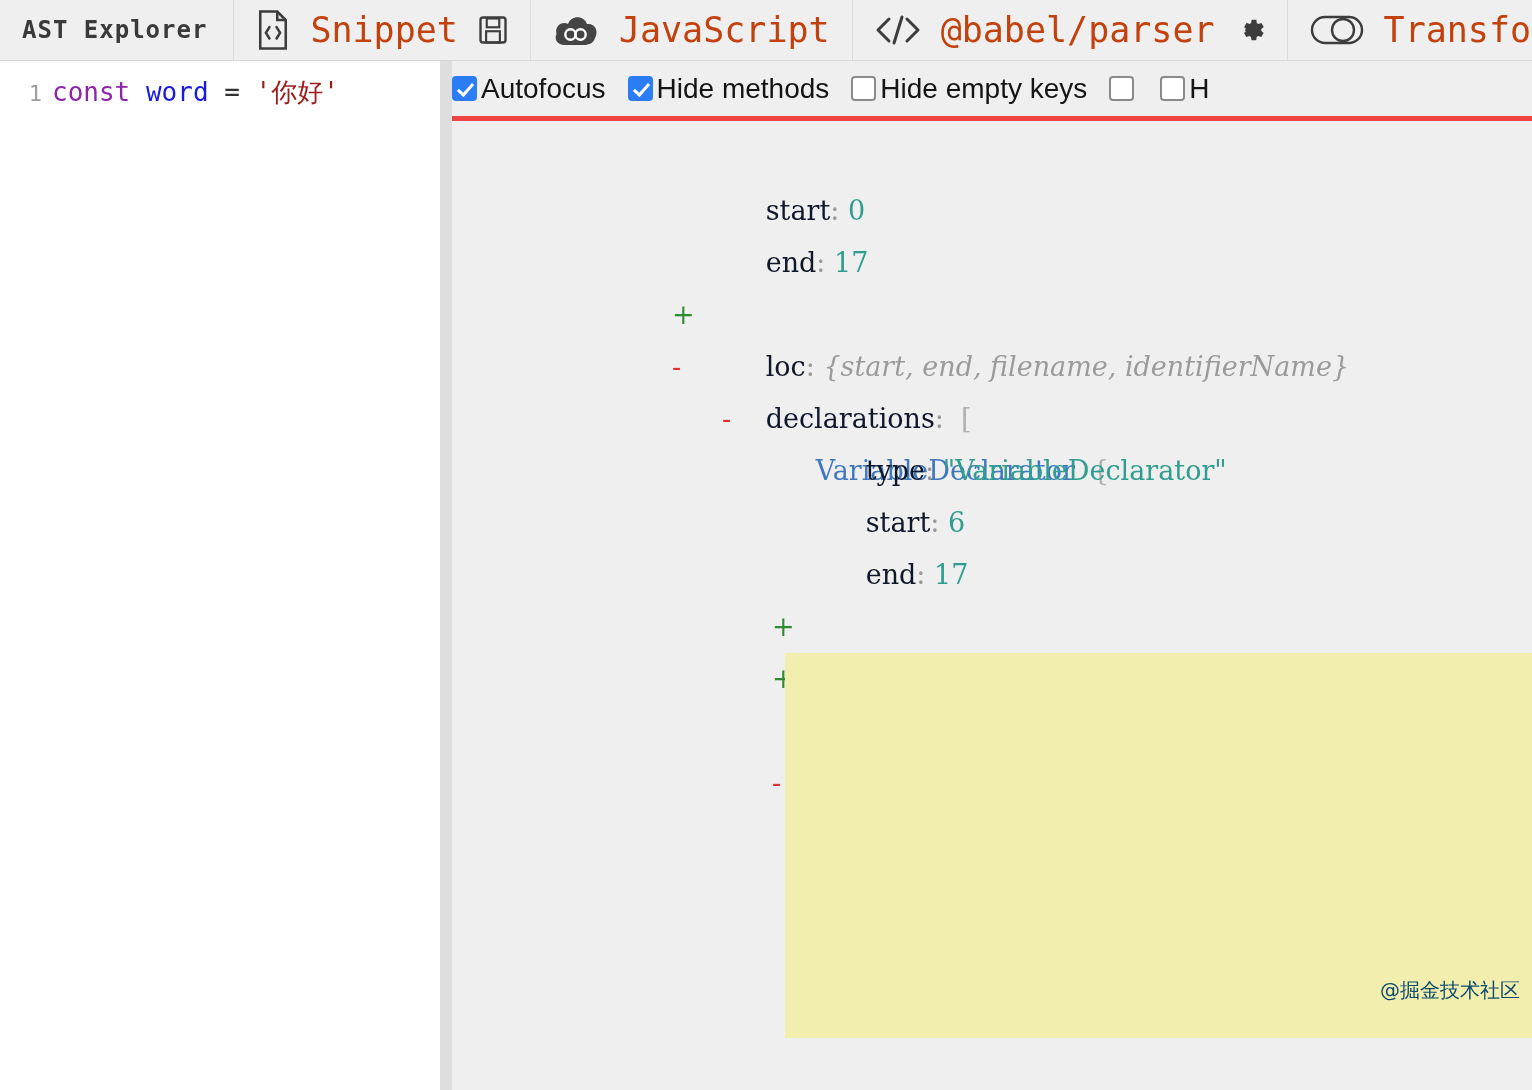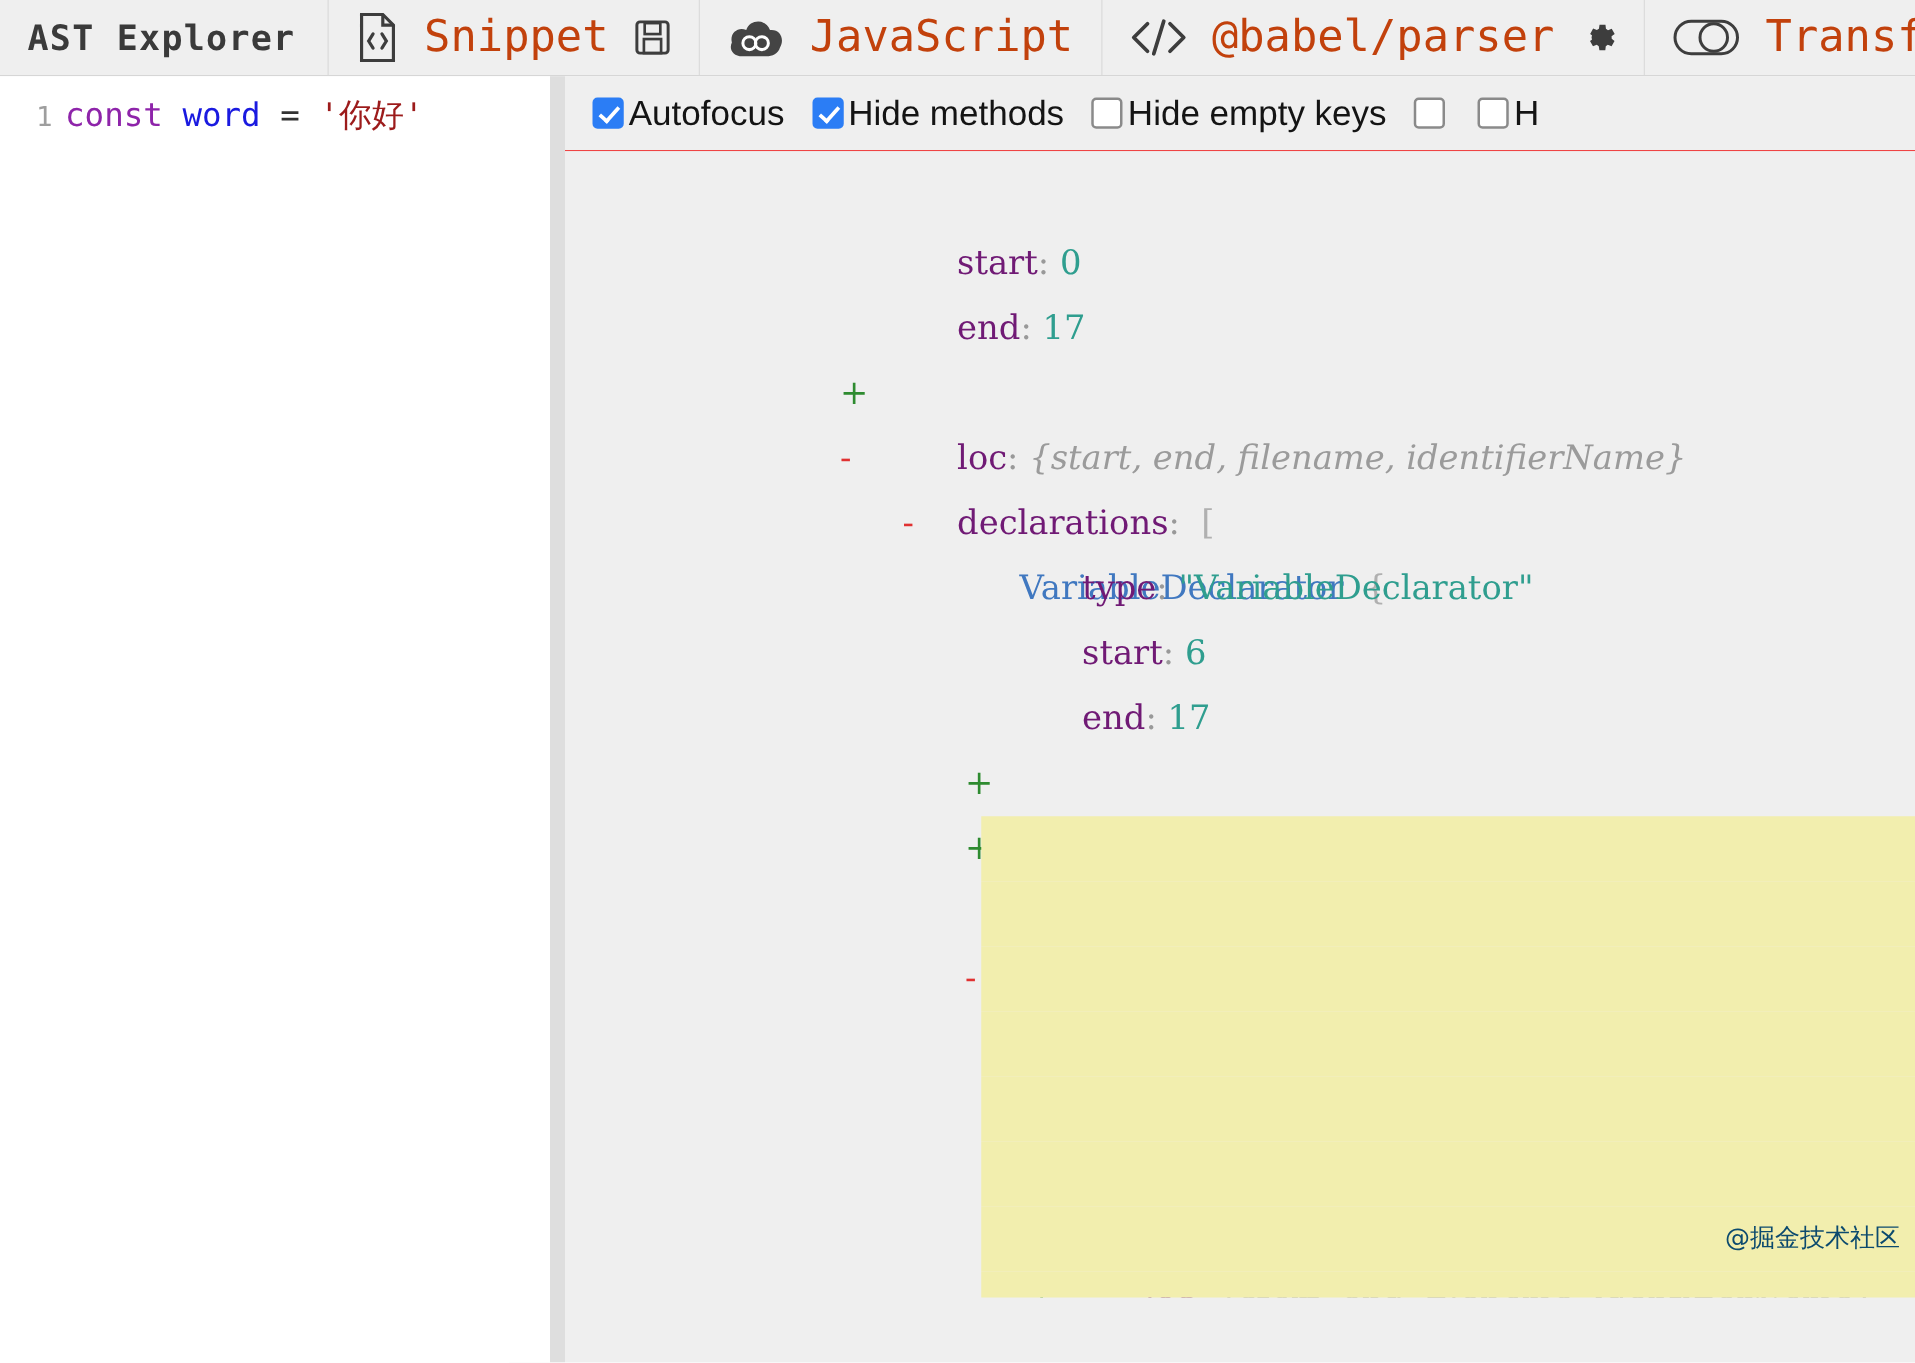--- a/index.html
+++ b/index.html
@@ -28,21 +28,21 @@
     align-items: center;
     padding: 0 22px;
     border-right: 1px solid #dcdcdc;
     white-space: nowrap;
     flex: 0 0 auto;
   }
   .hgroup.nb { border-right: none; }
   .brand {
     font-family: "DejaVu Sans Mono", monospace;
     font-weight: bold;
-    font-size: 28px;
+    font-size: 24px;
     letter-spacing: 1px;
     color: #3a3a3a;
     padding-right: 4px;
   }
   .hlabel {
     font-family: "DejaVu Sans Mono", monospace;
     font-size: 35px;
     color: #c2410c;
     letter-spacing: 0px;
   }
@@ -114,24 +114,23 @@
     background: #9a9a9a;
     color: #ffffff;
     border-right: none;
   }
   .tabfill { flex: 1 1 auto; background: #efefef; border-left: 1px solid #e2e2e2; }
 
   .optbar {
     height: 60px;
     background: #efefef;
     display: flex;
-    padding-left: 22px;
     white-space: nowrap;
     overflow: hidden;
-    border-bottom: 1px solid #ef4444;
+    border-bottom: 5px solid #ef4444;
   }
   .opt {
     display: inline-flex;
     align-items: center;
     margin-right: 22px;
     font-size: 28px;
     color: #141414;
   }
   .cbox {
     width: 25px; height: 25px;
@@ -176,21 +175,21 @@
     position: absolute;
     left: 333px; right: 0; top: 0; bottom: 0;
     background: #f2eeae;
   }
   .cnt { position: relative; }
 
   .mk { position: absolute; font-family: "DejaVu Serif", serif; font-size: 27px; }
   .mk.plus  { color: #2e8b30; }
   .mk.minus { color: #e03131; }
 
-  .k   { color: #701a75; }
+  .k   { color: #0f172a; }
   .col { color: #999999; }
   .num { color: #2f9e8f; }
   .str { color: #2f9e8f; }
   .node{ color: #4078c0; }
   .pv  { color: #9b9b9b; font-style: italic; text-align: center; }
   .br  { color: #b0b0b0; }
 
   .watermark {
     position: absolute;
     right: 12px;

